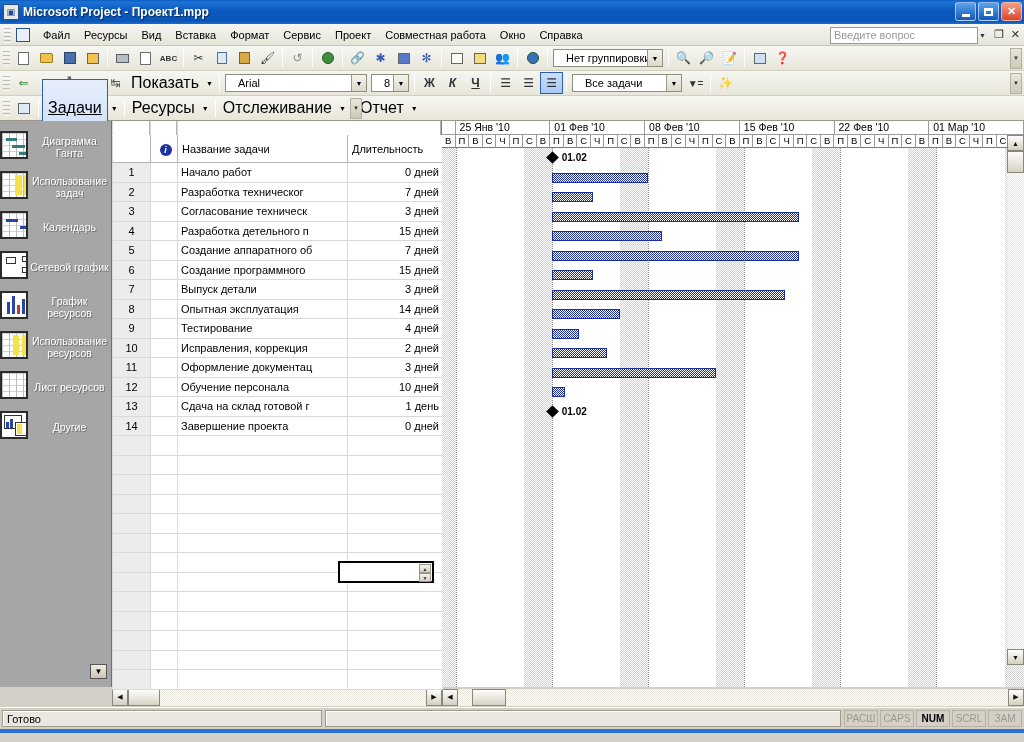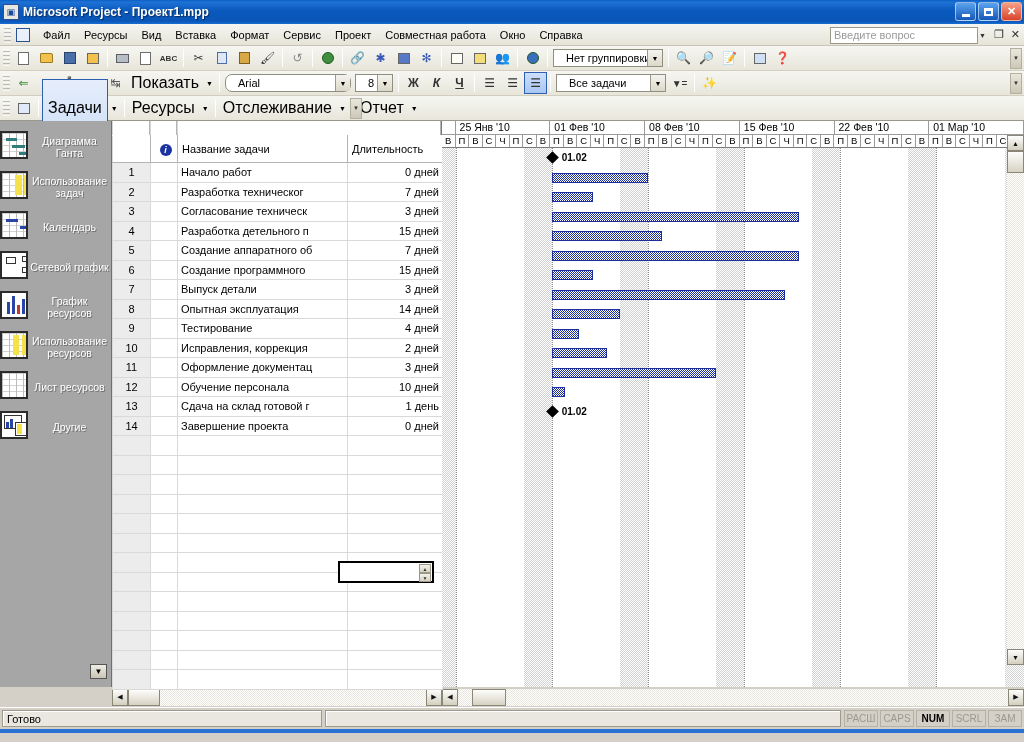--- a/index.html
+++ b/index.html
@@ -358,21 +358,21 @@
 <div class="toolbar">
   <div class="grip"></div>
   <div class="tbtn" style="color:#3f8f3f;">⇐</div>
   <div class="tbtn" style="color:#3f8f3f;">⇒</div>
   <div class="tbtn" style="color:#2b5fb0;">➕</div>
   <div class="tbtn" style="color:#2b5fb0;">➖</div>
   <div class="tbtn" style="color:#5a5a5a;">↹</div>
   <div class="txtbtn">Показать</div>
   <div class="tbtn-drop">▼</div>
   <div class="tsep"></div>
-  <div class="combo" style="width:126px;border-radius:7px;">
+  <div class="combo" style="width:142px;">
     <span>Arial</span>
     <span class="carat">▼</span>
   </div>
   <div class="combo" style="width:38px;">
     <span>8</span>
     <span class="carat">▼</span>
   </div>
   <div class="tsep"></div>
   <div class="tbtn" style="font-weight:bold;font-size:12px;">Ж</div>
   <div class="tbtn" style="font-style:italic;font-weight:bold;font-size:12px;">К</div>
@@ -393,21 +393,21 @@
       <span>▼</span>
     </div>
 </div>
 
 <div class="toolbar" style="border-bottom:1px solid #9b9788;">
   <div class="grip"></div>
   <div class="tbtn">
       <span class="ic ic-sq" style="background:#dfe9fa;"></span>
     </div>
   <div class="tsep"></div>
-  <div class="txtbtn sel" style="border:1px solid #2c5fb0;background:linear-gradient(to bottom,#e6eefb,#cfe0f8);padding:19px 5px;">Задачи</div>
+  <div class="txtbtn sel" style="border:1px solid #2c5fb0;background:linear-gradient(to bottom,#e6eefb,#cfe0f8);padding:19px 5px;text-decoration:underline;">Задачи</div>
   <div class="tbtn-drop">▼</div>
   <div class="tsep"></div>
   <div class="txtbtn">Ресурсы</div>
   <div class="tbtn-drop">▼</div>
   <div class="tsep"></div>
   <div class="txtbtn">Отслеживание</div>
   <div class="tbtn-drop">▼</div>
   <div class="tsep"></div>
   <div class="txtbtn">Отчет</div>
   <div class="tbtn-drop">▼</div>

